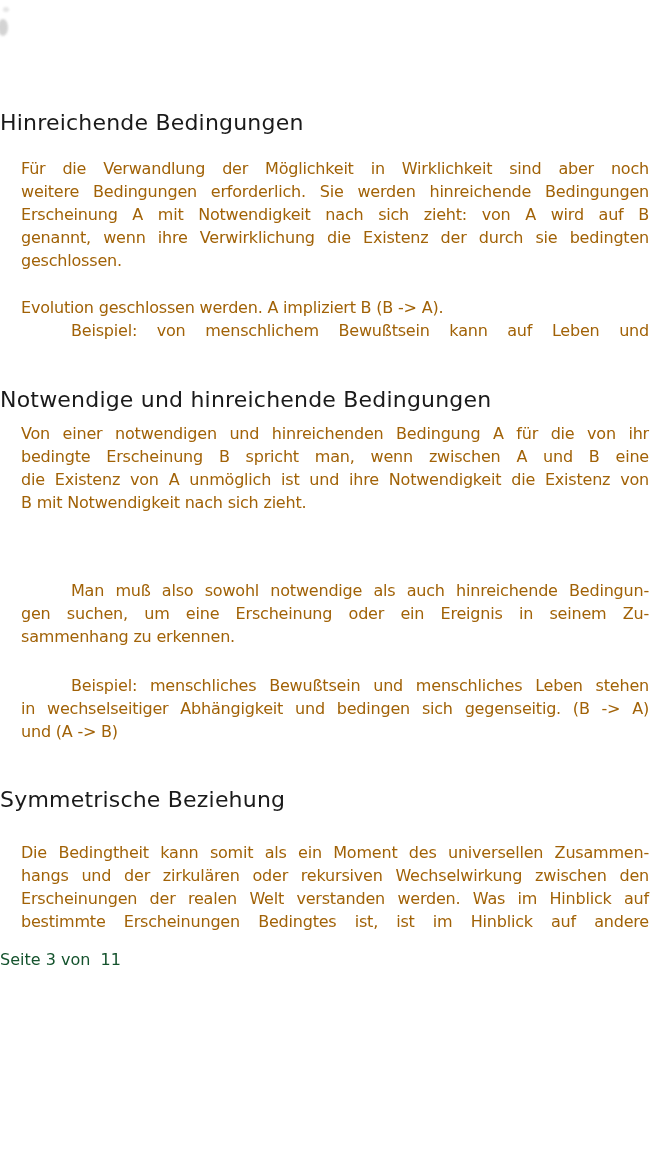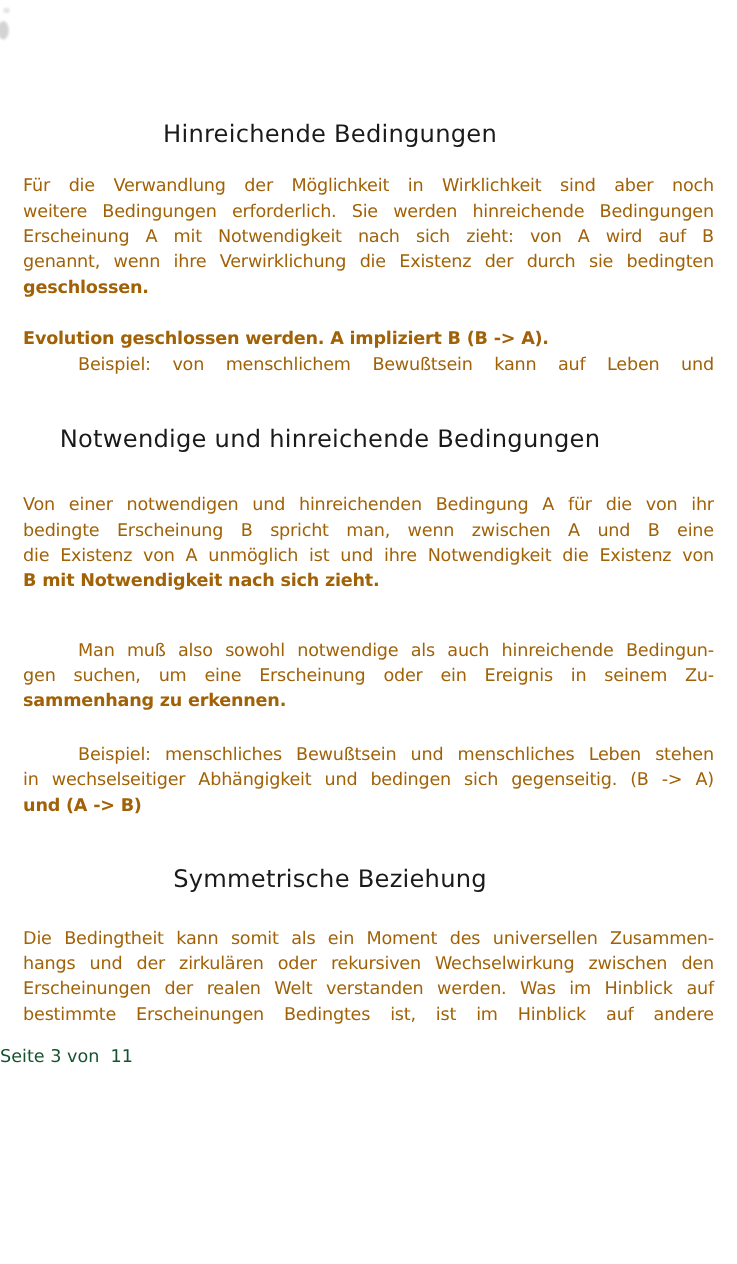--- a/index.html
+++ b/index.html
@@ -13,21 +13,20 @@
     height: 1149px;
     background: #ffffff;
     overflow: hidden;
     font-family: "DejaVu Sans", "Liberation Sans", sans-serif;
     color: #1a1a1a;
   }
   .heading {
     position: absolute;
     left: 0;
     width: 600px;
-    text-align: center;
     font-size: 22px;
     line-height: 30px;
     font-weight: 400;
     color: #1a1a1a;
     letter-spacing: 0.2px;
     margin: 0;
   }
   .para {
     position: absolute;
     left: 21px;
@@ -37,21 +36,20 @@
     letter-spacing: -0.2px;
     color: #a16207;
   }
   .line {
     text-align: justify;
     text-align-last: justify;
     white-space: normal;
   }
   .line.last {
     text-align-last: left;
-    font-weight: bold;
   }
   .line.indent {
     text-indent: 50px;
   }
   .footer {
     position: absolute;
     left: 0;
     top: 948px;
     width: 670px;
     text-align: left;
@@ -88,21 +86,21 @@
     <div class="line last">geschlossen.</div>
   </div>
 
   <div class="para" style="top:296px;">
     <div class="line last">Evolution geschlossen werden. A impliziert B (B -&gt; A).</div>
     <div class="line indent">Beispiel: von menschlichem Bewußtsein kann auf Leben und</div>
   </div>
 
   <h1 class="heading" style="top:385px;">Notwendige und hinreichende Bedingungen</h1>
 
-  <div class="para" style="top:447px;">
+  <div class="para" style="top:422px;">
     <div class="line">Von einer notwendigen und hinreichenden Bedingung A für die von ihr</div>
     <div class="line">bedingte Erscheinung B spricht man, wenn zwischen A und B eine</div>
     <div class="line">die Existenz von A unmöglich ist und ihre Notwendigkeit die Existenz von</div>
     <div class="line last">B mit Notwendigkeit nach sich zieht.</div>
   </div>
 
   <div class="para" style="top:579px;">
     <div class="line indent">Man muß also sowohl notwendige als auch hinreichende Bedingun-</div>
     <div class="line">gen suchen, um eine Erscheinung oder ein Ereignis in seinem Zu-</div>
     <div class="line last">sammenhang zu erkennen.</div>

